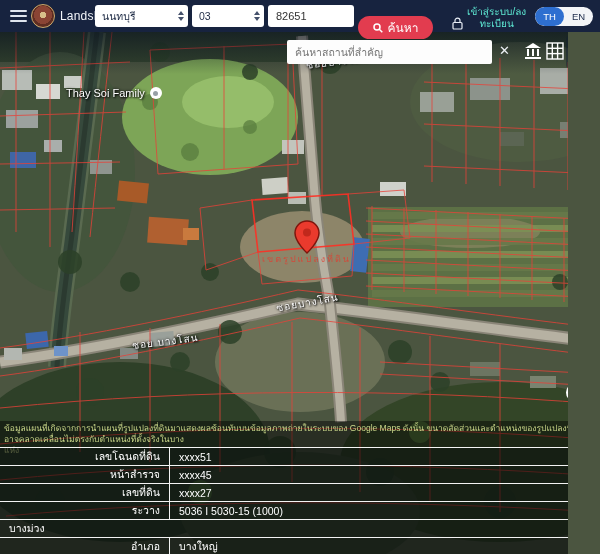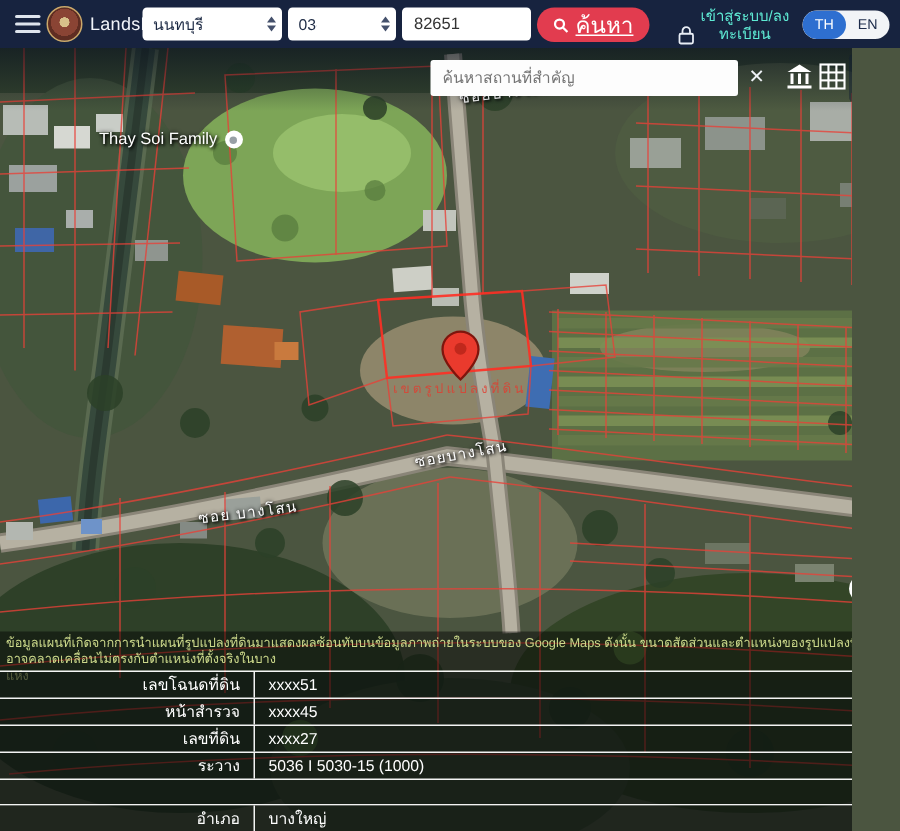--- a/index.html
+++ b/index.html
@@ -17,22 +17,22 @@
   .brand{position:absolute;left:60px;top:9px;color:#f2f5fa;font-size:12px;letter-spacing:.2px;}
   .nav-select{position:absolute;top:5px;height:22px;background:#fff;border-radius:3px;display:flex;align-items:center;
               padding:0 4px 0 7px;font-size:10.5px;color:#1d2a44;cursor:pointer;gap:38px;}
   .nav-select .txt{flex:1;white-space:nowrap;overflow:hidden;}
   .updn{display:flex;flex-direction:column;align-items:center;margin-left:5px;}
   .updn i{display:block;width:0;height:0;border-left:3.5px solid transparent;border-right:3.5px solid transparent;}
   .updn i.up{border-bottom:4px solid #44506b;margin-bottom:2px;}
   .updn i.dn{border-top:4px solid #44506b;}
   .nav-input{position:absolute;left:268px;top:5px;width:86px;height:22px;border:none;border-radius:3px;
              font-size:11px;color:#333;padding:0 8px;outline:none;}
-  .search-btn{position:absolute;left:358px;top:5px;width:75px;height:23px;background:#e23c4f;border:none;border-radius:12px;
-              color:#fff;font-size:15px;display:flex;align-items:center;justify-content:center;gap:5px;cursor:pointer;text-decoration:underline;}
+  .search-btn{position:absolute;left:358px;top:16px;width:75px;height:23px;background:#e23c4f;border:none;border-radius:12px;
+              color:#fff;font-size:12px;display:flex;align-items:center;justify-content:center;gap:5px;cursor:pointer;}
   .login{position:absolute;left:452px;top:2px;width:98px;height:28px;display:flex;align-items:flex-end;gap:4px;color:#5eead4;cursor:pointer;}
   .login .lines{font-size:10px;line-height:12px;text-align:center;}
   .lang-toggle{position:absolute;left:535px;top:7px;width:58px;height:19px;background:#f2f4f7;border-radius:10px;display:flex;overflow:hidden;}
   .lang-seg{flex:1;display:flex;align-items:center;justify-content:center;font-size:9.5px;cursor:pointer;}
   .lang-th{background:#2e6fd0;color:#fff;border-radius:10px;}
   .lang-en{color:#1c2b4a;}
 
   
   .map{position:absolute;left:0;top:32px;width:568px;height:522px;overflow:hidden;cursor:grab;}
   .map svg.art{position:absolute;left:0;top:0;}
@@ -304,20 +304,21 @@
     <div class="tlabel">เลขที่ดิน</div>
     <div class="tvalue">xxxx27</div>
   </div>
 
   <div class="trow">
     <div class="tlabel">ระวาง</div>
     <div class="tvalue">5036 I 5030-15 (1000)</div>
   </div>
 
   <div class="trow">
+    <div class="tvalue">บางม่วง</div>
   </div>
 
   <div class="trow">
     <div class="tlabel">อำเภอ</div>
     <div class="tvalue">บางใหญ่</div>
   </div>
 
 </div>
   </div>
 

